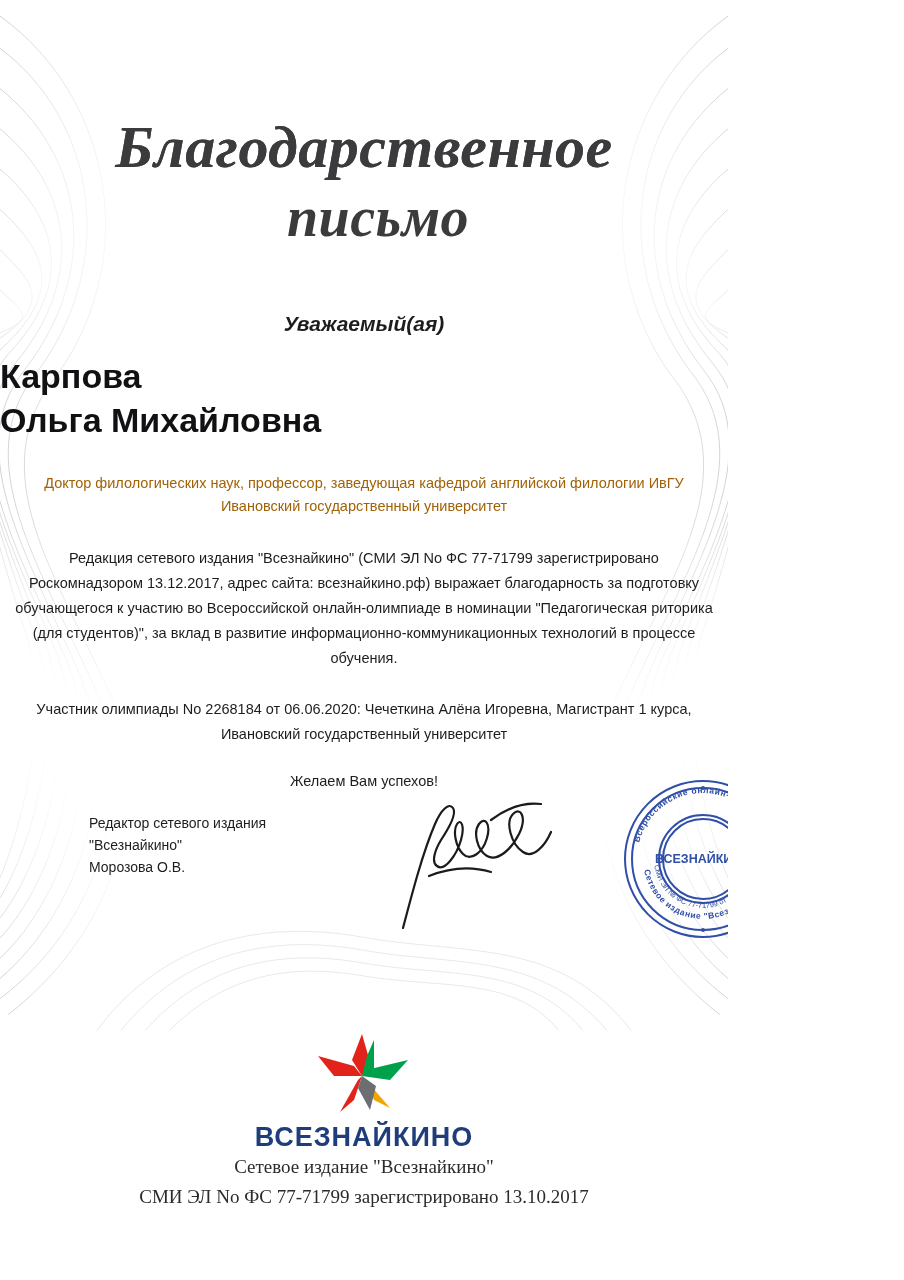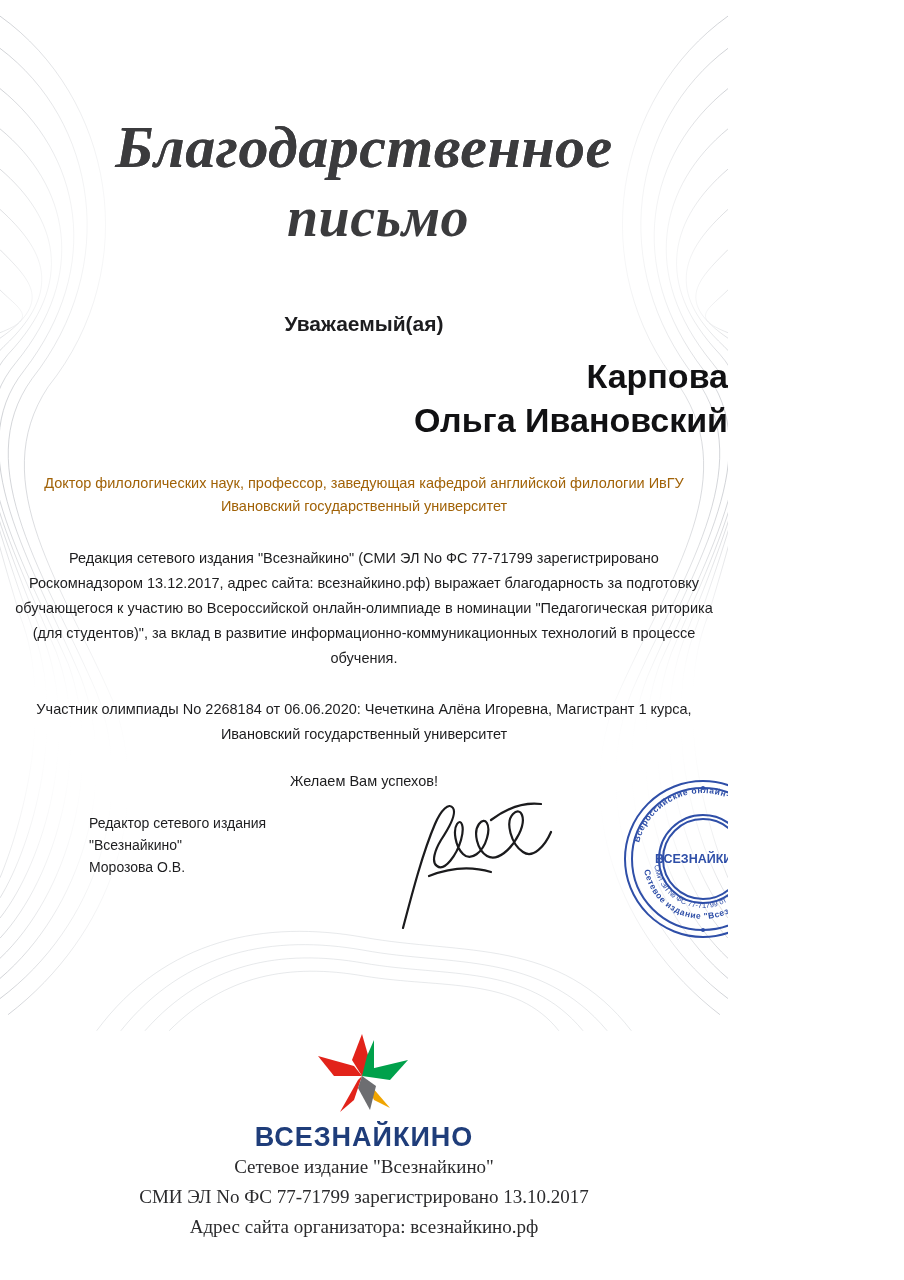--- a/index.html
+++ b/index.html
@@ -59,24 +59,25 @@
     color: #3b3b3d;
     padding-left: 28px;
   }
 
   .salutation {
     margin-top: 62px;
     text-align: center;
     font-size: 21px;
     font-weight: bold;
     color: #1d1d1f;
+    font-style: italic;
   }
   .recipient {
     margin-top: 18px;
-    text-align: right;
+    text-align: left;
     font-size: 34px;
     font-weight: bold;
     color: #111113;
     line-height: 44px;
   }
   .recipient .r-line {
     display: block;
   }
 
   .position {
@@ -225,21 +226,21 @@
 
     <div class="title">
       <span class="line1">Благодарственное</span>
       <span class="line2">письмо</span>
     </div>
 
     <div class="salutation">Уважаемый(ая)</div>
 
     <div class="recipient">
       <span class="r-line">Карпова</span>
-      <span class="r-line">Ольга Ивановский</span>
+      <span class="r-line">Ольга Михайловна</span>
     </div>
 
     <div class="position">
       <span class="p-line">Доктор филологических наук, профессор, заведующая кафедрой английской филологии ИвГУ</span>
       <span class="p-line">Ивановский государственный университет</span>
     </div>
 
     <div class="body-text">
       <p>Редакция сетевого издания "Всезнайкино" (СМИ ЭЛ No ФС 77-71799 зарегистрировано Роскомнадзором 13.12.2017, адрес сайта: всезнайкино.рф) выражает благодарность за подготовку обучающегося к участию во Всероссийской онлайн-олимпиаде в номинации "Педагогическая риторика (для студентов)", за вклад в развитие информационно-коммуникационных технологий в процессе обучения.</p>
     </div>
@@ -306,17 +307,16 @@
         <path d="M36,82 L54,50 L58,46 L50,70 Z" fill="#e2231a"></path>
         <path d="M86,78 L62,50 L58,46 L70,70 Z" fill="#f0a500"></path>
         <path d="M58,46 L72,56 L66,80 L54,58 Z" fill="#6d6e71"></path>
       </svg>
       <div class="logo-text">ВСЕЗНАЙКИНО</div>
     </div>
 
     <div class="footer">
       <span class="f-line">Сетевое издание "Всезнайкино"</span>
       <span class="f-line">СМИ ЭЛ No ФС 77-71799 зарегистрировано 13.10.2017</span>
-      <span class="f-line">Адрес сайта организатора: всезнайкино.рф</span>
     </div>
 
   </div>
 </div>
 
 </body></html>

